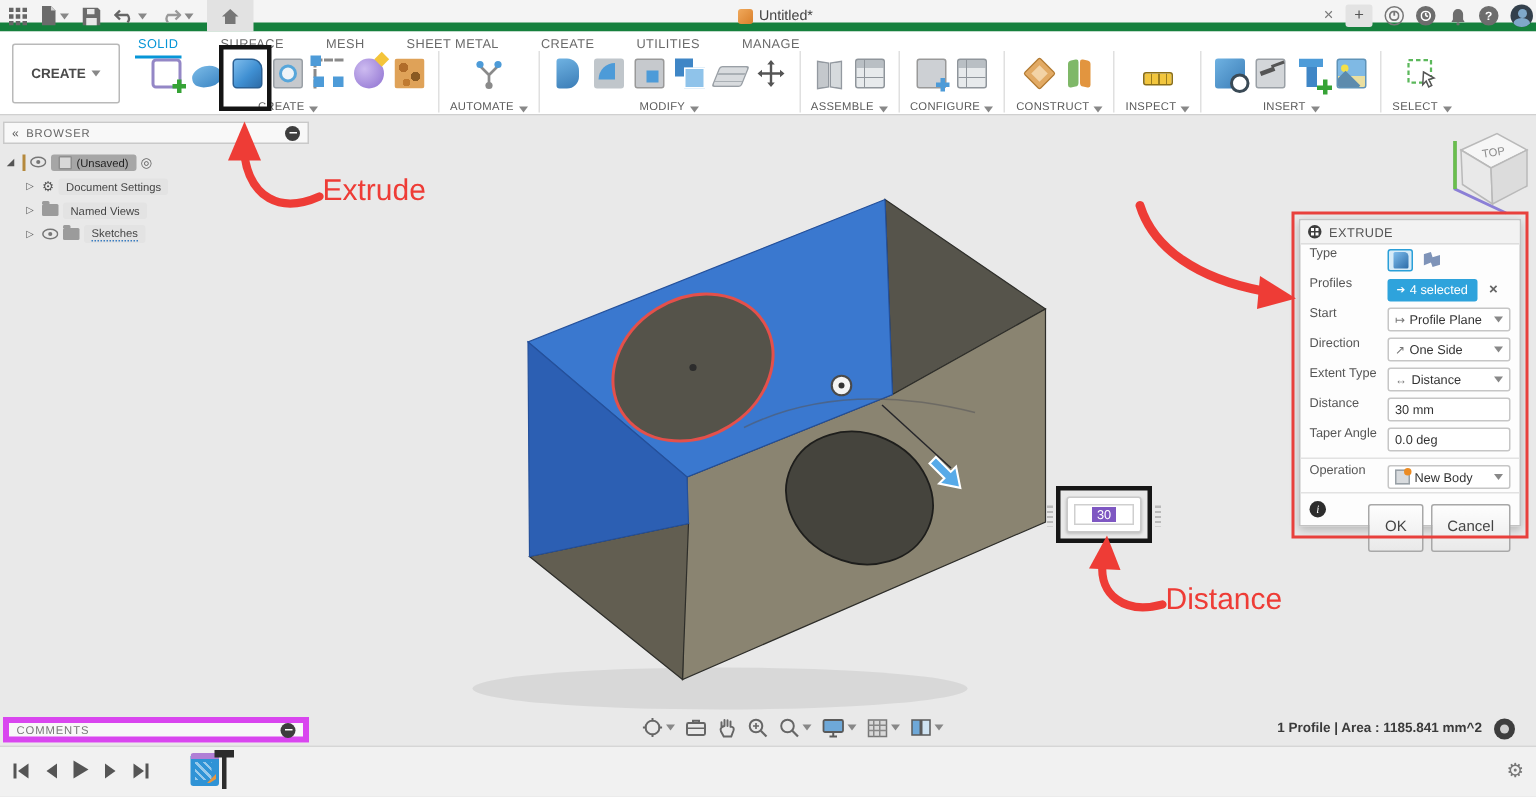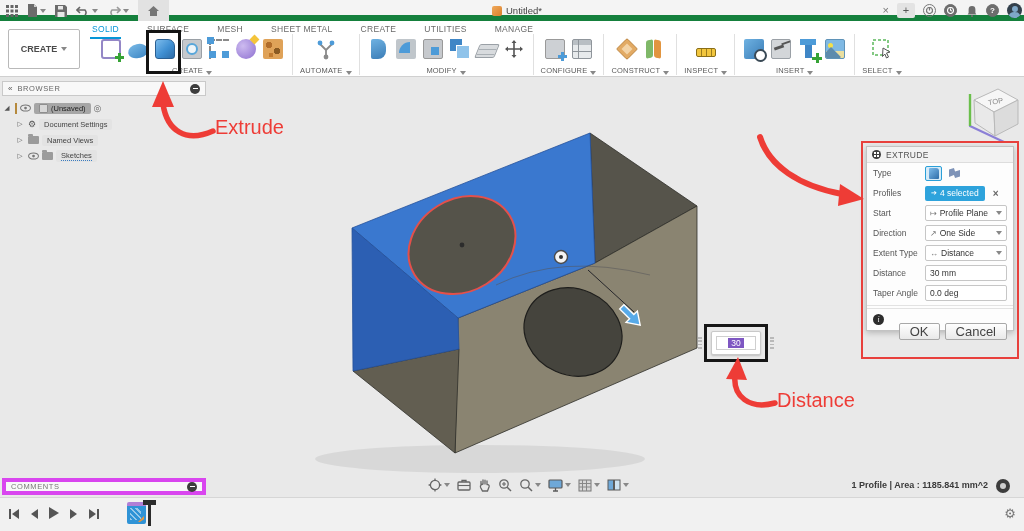--- a/index.html
+++ b/index.html
@@ -112,39 +112,39 @@
   .dist-val { background:#7e57c2; color:#fff; font-size:8.5px; padding:0 3px; }
   .grip { position:absolute; top:10px; width:4px; height:14px; background:repeating-linear-gradient(#b9b9b9 0 1.5px, transparent 1.5px 3.5px); }
   .grip.l { left:-9px; } .grip.r { right:-9px; }
 
   
   .dialog-red-frame { position:absolute; left:861px; top:141px; width:158px; height:218px; border:2.5px solid #e8403c; z-index:7; pointer-events:none; }
   .dialog { position:absolute; left:866px; top:146px; width:148px; background:#fdfdfd; border:1px solid #c3c3c3; box-shadow:0 2px 6px rgba(0,0,0,.22); z-index:6; font-size:8.5px; color:#4a4a4a; }
   .dlg-head { height:16px; background:#f2f2f2; border-bottom:1px solid #ddd; display:flex; align-items:center; gap:5px; padding:0 5px; letter-spacing:.3px; color:#555; }
   .gripdots { width:9px; height:9px; border-radius:50%; background:#3d3d3d; position:relative; }
   .gripdots::after { content:""; position:absolute; left:2px; top:2px; width:2px; height:2px; background:#fff; box-shadow:3px 0 #fff, 0 3px #fff, 3px 3px #fff; }
-  .dlg-row { height:20px; display:flex; align-items:center; padding:0 6px; }
+  .dlg-row { height:20px; display:flex; padding:0 6px; }
   .dlg-label { width:52px; flex:none; color:#555; }
   .dlg-ctl { flex:1; display:flex; align-items:center; gap:4px; }
   .type-ic { width:17px; height:15px; border-radius:2px; display:flex; align-items:center; justify-content:center; }
   .type-ic.sel { background:#d6ebf8; border:1px solid #2a9fd8; }
   .mini-extrude { width:10px; height:11px; background:linear-gradient(135deg,#7dbcec,#2d6ca8); border-radius:1px 3px 1px 1px; }
   .mini-thin { width:11px; height:10px; background:#7e93b8; clip-path:polygon(0 15%, 45% 0, 55% 35%, 100% 20%, 100% 85%, 55% 100%, 45% 70%, 0 90%); }
   .prof-btn { background:#2ea3dc; color:#fff; border-radius:2px; height:15px; display:flex; align-items:center; gap:3px; padding:0 6px; font-size:8.5px; }
   .x-clear { color:#666; font-size:10px; font-weight:bold; margin-left:4px; }
   .dd { flex:1; height:16px; background:#fff; border:1px solid #c6c6c6; border-radius:2px; display:flex; align-items:center; gap:3px; padding:0 4px; color:#333; }
   .dd .sp { flex:1; }
   .fld { flex:1; height:16px; background:#fff; border:1px solid #c6c6c6; border-radius:2px; display:flex; align-items:center; padding:0 4px; color:#333; }
   .mini-g { color:#777; font-size:8px; }
   .opcube { width:10px; height:10px; background:#d8dbde; border:1px solid #98a0a6; position:relative; flex:none; }
   .opcube::after { content:""; position:absolute; right:-2px; top:-2px; width:5px; height:5px; background:#eb8b23; border-radius:50%; }
   .dlg-div { border-top:1px solid #e2e2e2; margin:2px 0; }
   .dlg-foot { height:22px; display:flex; align-items:center; padding:0 6px; gap:5px; border-top:1px solid #e2e2e2; }
   .info-c { width:11px; height:11px; border-radius:50%; background:#2d2d2d; color:#fff; font-size:7.5px; display:flex; align-items:center; justify-content:center; font-style:italic; font-family:"Liberation Serif", serif; }
-  .btn { background:linear-gradient(#fefefe,#e9e9e9); border:1px solid #a8a8a8; border-radius:2px; height:17px; padding:0 10px; display:flex; align-items:center; font-size:13px; color:#444;margin-top:24px; }
+  .btn { background:linear-gradient(#fefefe,#e9e9e9); border:1px solid #a8a8a8; border-radius:2px; height:32px; padding:0 10px; display:flex; align-items:center; font-size:10px; color:#444;margin-top:24px; }
   .foot-sp { flex:1; }
 
   
   .anno-overlay { position:absolute; left:0; top:0; width:1024px; height:531px; z-index:8; pointer-events:none; }
   .anno-text { position:absolute; color:#ee3c36; font-size:20px; z-index:9; pointer-events:none; white-space:nowrap; }
 
   
   .comments { position:absolute; left:2px; top:478px; width:204px; height:17px; background:#f8f8f8; border:4px solid #d946ef; display:flex; align-items:center; padding:0 5px; gap:5px; z-index:4; }
   .comments .lbl { font-size:7.5px; color:#777; letter-spacing:.6px; flex:1; }
   .navbar { position:absolute; left:428px; top:478px; display:flex; align-items:center; gap:7px; z-index:4; }
@@ -324,20 +324,34 @@
           </span>
         </div>
         <div class="grp-label">
             <span>MODIFY</span>
             <span class="caret"></span>
           </div>
       </div>
       <div class="grp">
         <div class="grp-icons">
           <span class="ibtn">
+              <span class="i i-asm1"></span>
+            </span>
+          <span class="ibtn">
+              <span class="i i-table"></span>
+            </span>
+        </div>
+        <div class="grp-label">
+            <span>ASSEMBLE</span>
+            <span class="caret"></span>
+          </div>
+      </div>
+      <div class="grp">
+        <div class="grp-icons">
+          <span class="ibtn">
               <span class="i i-cfg1"></span>
             </span>
           <span class="ibtn">
               <span class="i i-table"></span>
             </span>
         </div>
         <div class="grp-label">
             <span>CONFIGURE</span>
             <span class="caret"></span>
           </div>
@@ -573,20 +587,31 @@
     </div>
     <div class="dlg-row">
       <span class="dlg-label">Taper Angle</span>
       <span class="dlg-ctl">
           <span class="fld">
             <span>0.0 deg</span>
           </span>
         </span>
     </div>
     <div class="dlg-div"></div>
+    <div class="dlg-row">
+      <span class="dlg-label">Operation</span>
+      <span class="dlg-ctl">
+          <span class="dd">
+        <span class="opcube"></span>
+        <span>New Body</span>
+            <span class="sp"></span>
+            <span class="caret"></span>
+      </span>
+        </span>
+    </div>
     <div class="dlg-foot">
       <span class="info-c">i</span>
       <span class="foot-sp"></span>
       <span class="btn">OK</span>
       <span class="btn">Cancel</span>
     </div>
   </div>
   <div class="dialog-red-frame"></div>
 
   <div class="anno-text" style="left:215px; top:116px;">Extrude</div>

